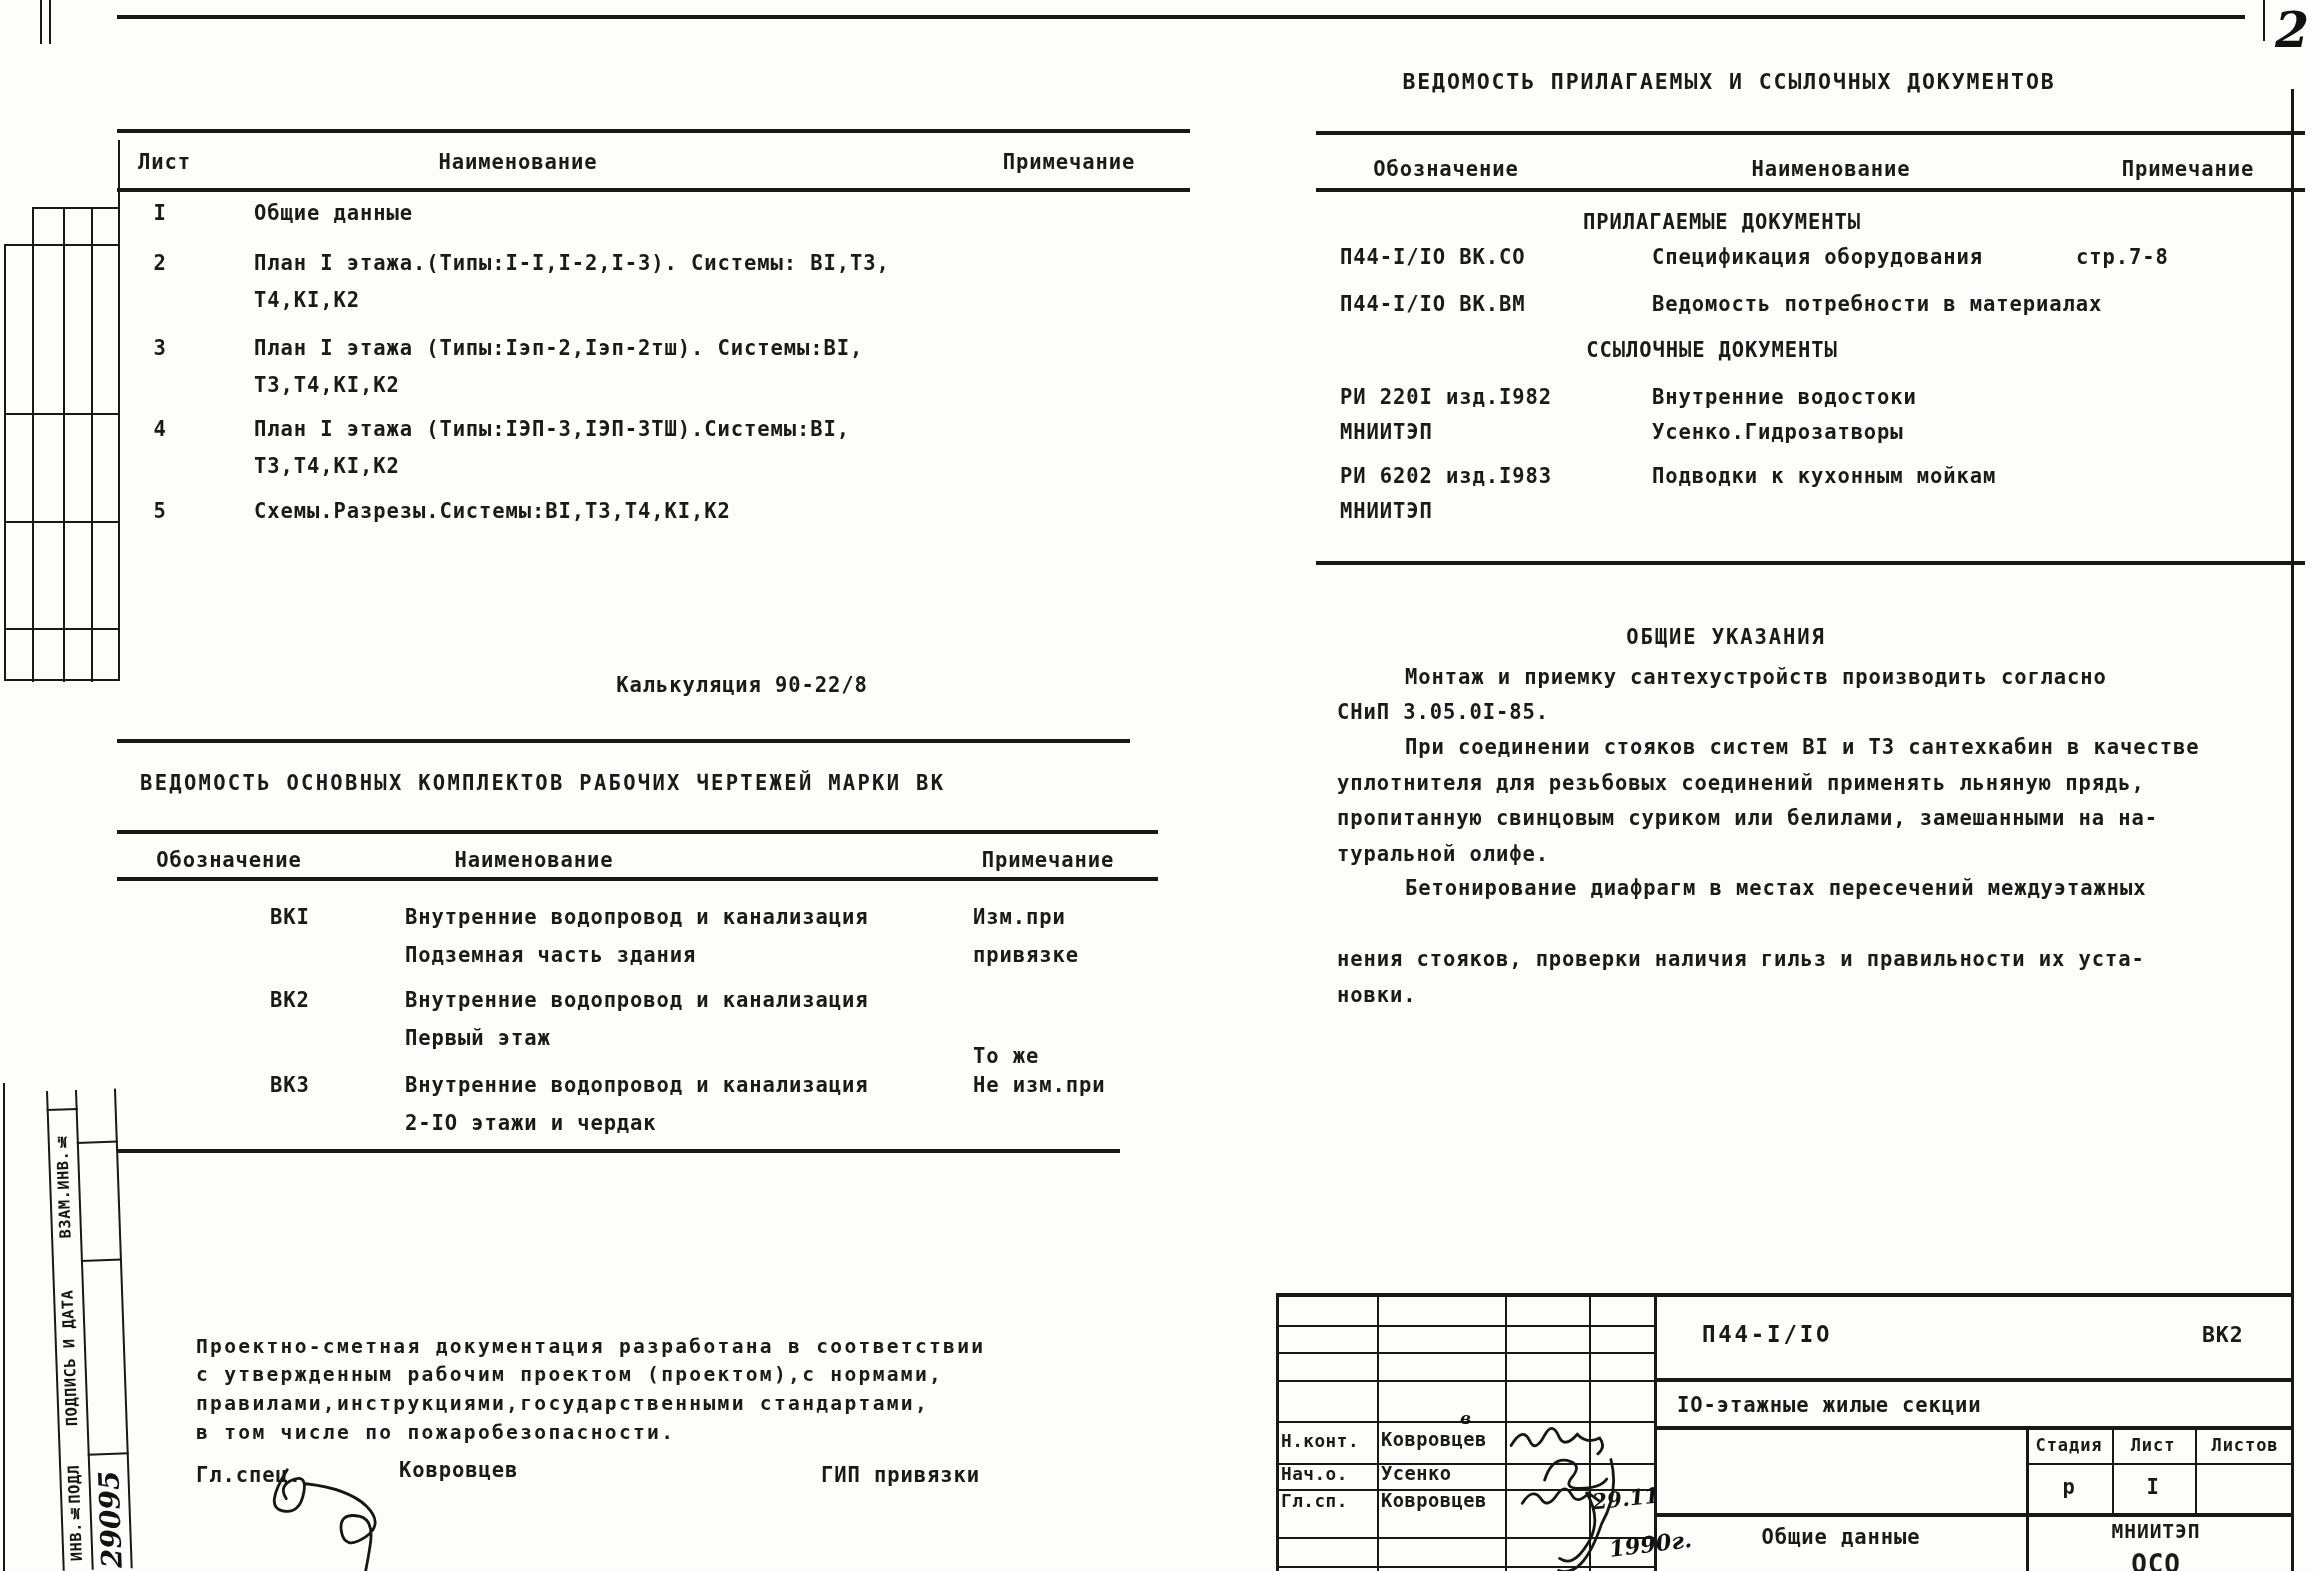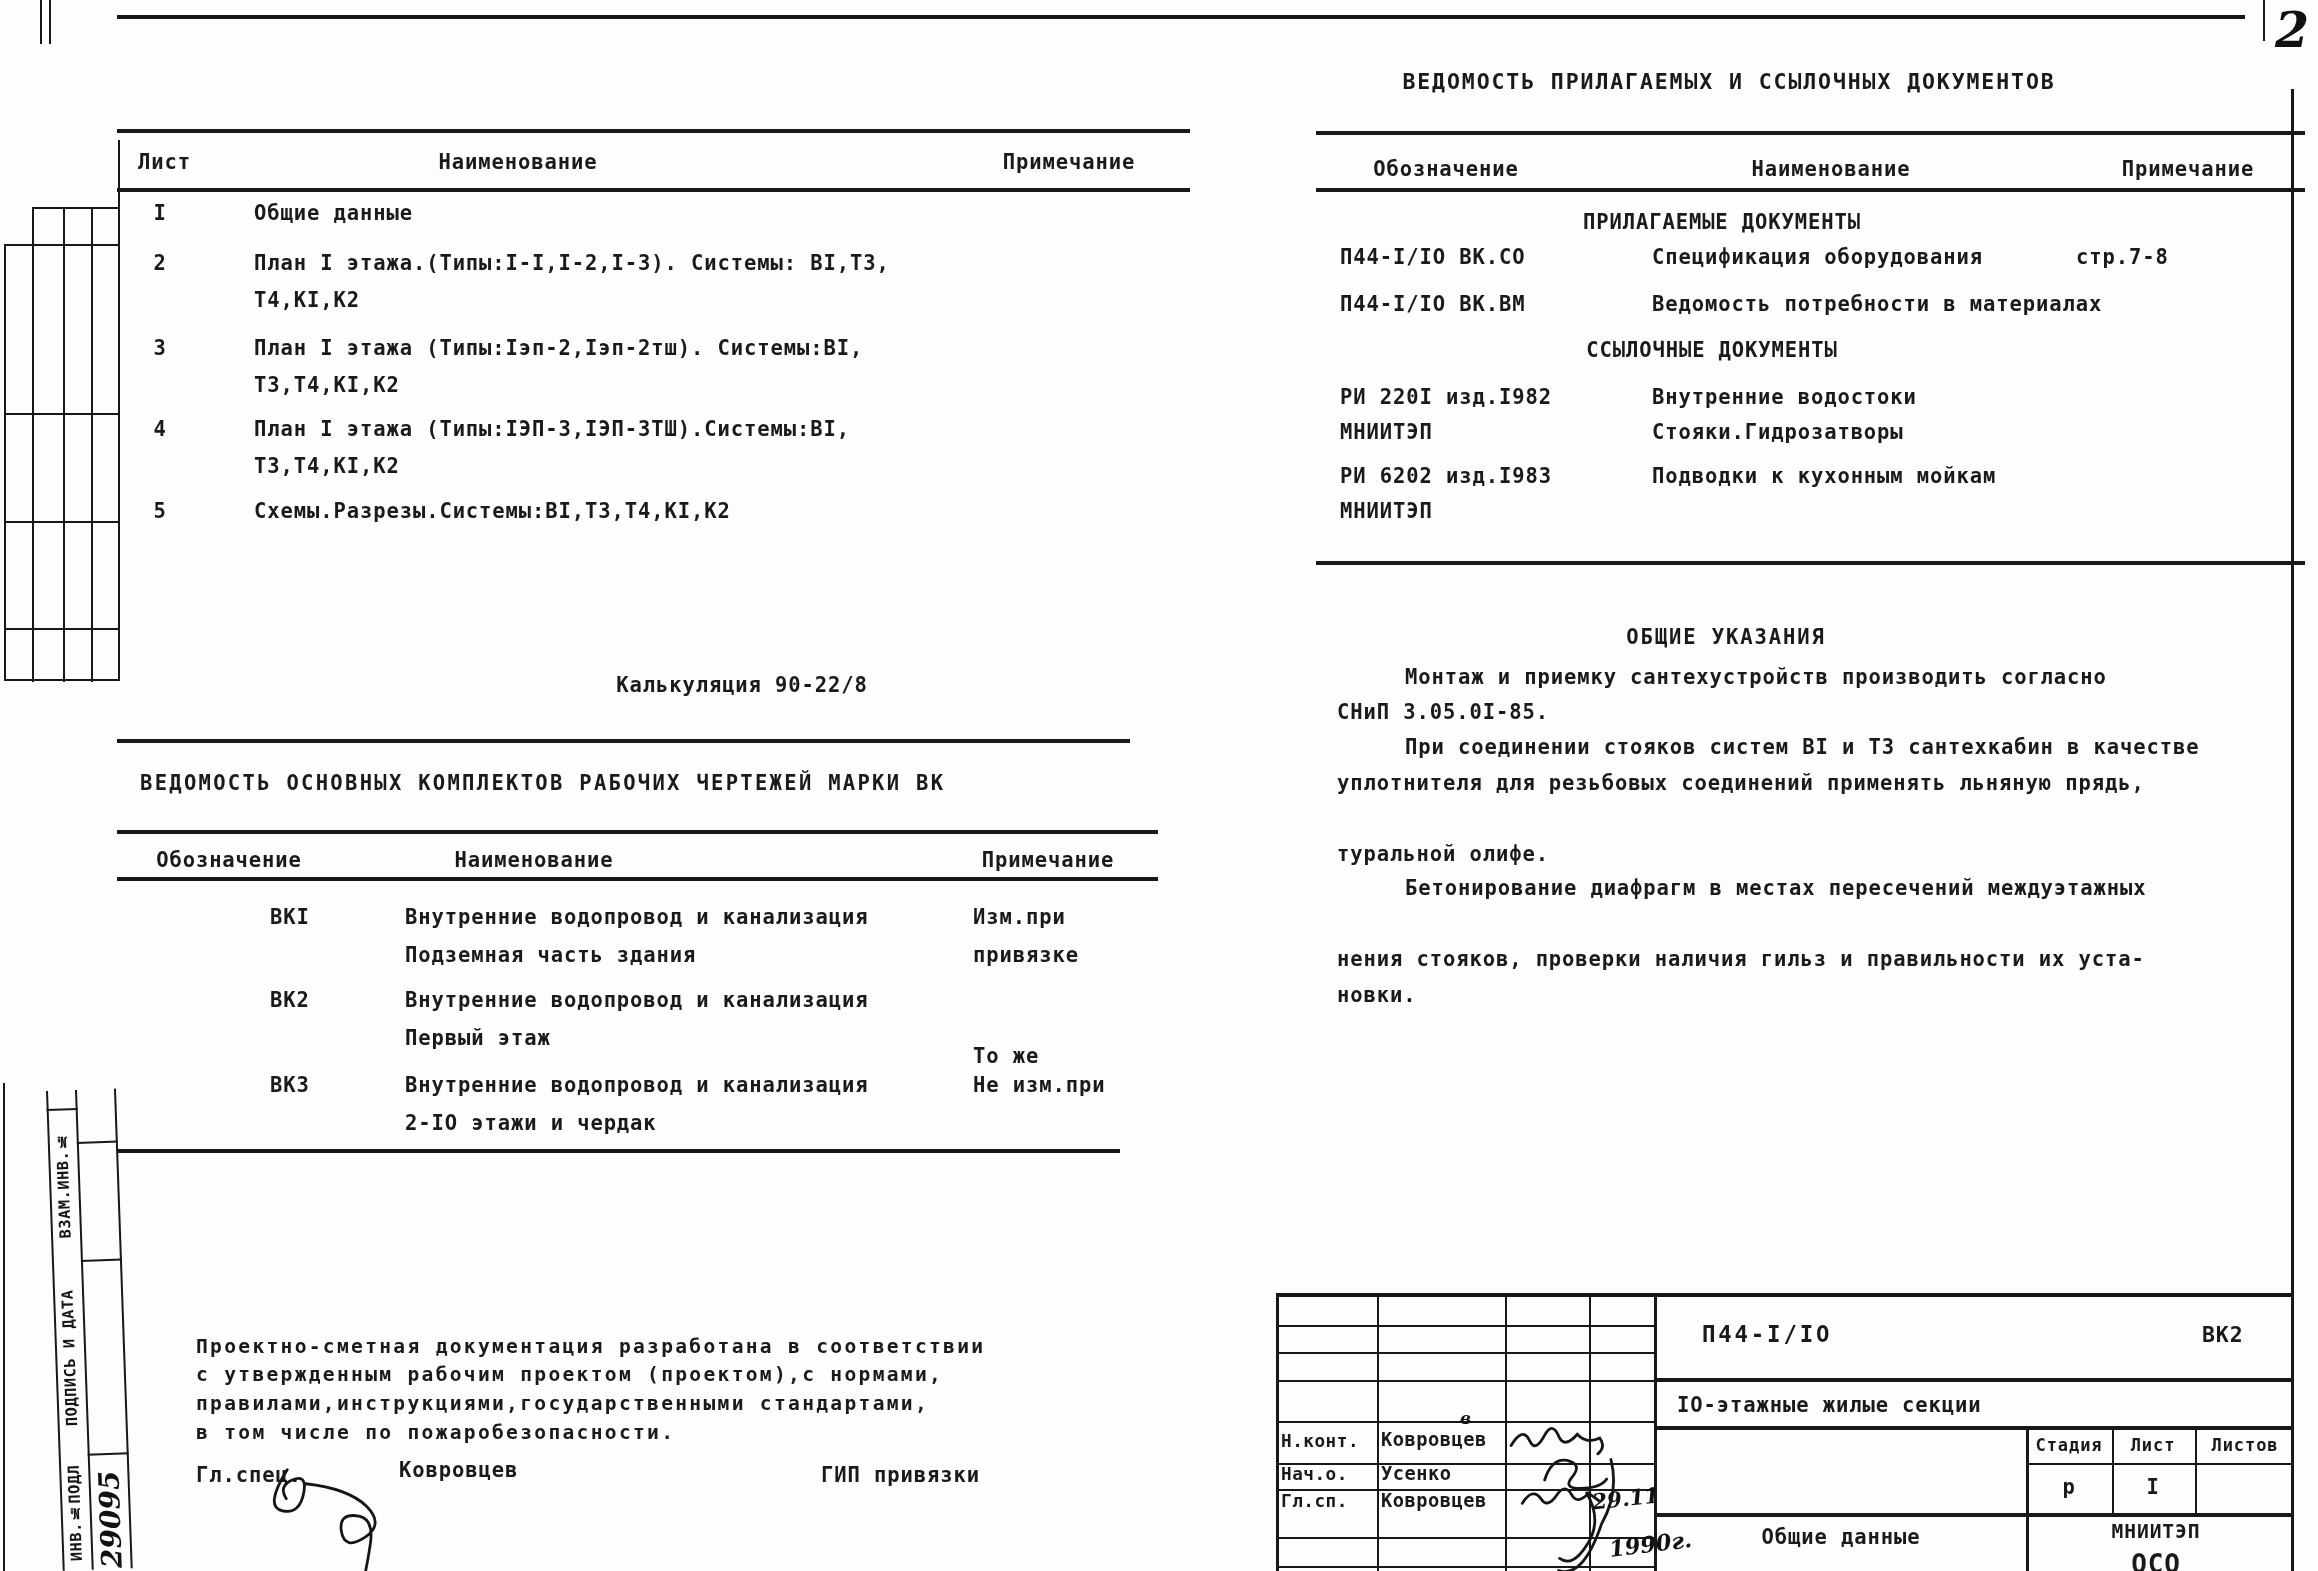--- a/index.html
+++ b/index.html
@@ -143,35 +143,36 @@
   <div class="t body" style="left:2076px;top:245px;">стр.7-8</div>
 
   <div class="t body" style="left:1340px;top:292px;">П44-I/IO ВК.ВМ</div>
   <div class="t body" style="left:1652px;top:292px;">Ведомость потребности в материалах</div>
 
   <div class="t body c" style="left:1712px;top:338px;">ССЫЛОЧНЫЕ ДОКУМЕНТЫ</div>
 
   <div class="t body" style="left:1340px;top:385px;">РИ 220I изд.I982</div>
   <div class="t body" style="left:1652px;top:385px;">Внутренние водостоки</div>
   <div class="t body" style="left:1340px;top:420px;">МНИИТЭП</div>
-  <div class="t body" style="left:1652px;top:420px;">Стояки.Гидрозатворы</div>
+  <div class="t body" style="left:1652px;top:420px;">Усенко.Гидрозатворы</div>
 
   <div class="t body" style="left:1340px;top:464px;">РИ 6202 изд.I983</div>
   <div class="t body" style="left:1652px;top:464px;">Подводки к кухонным мойкам</div>
   <div class="t body" style="left:1340px;top:499px;">МНИИТЭП</div>
 
   <div class="hl thick" style="left:1316px;top:561px;width:989px;"></div>
 
   <div class="t body c" style="left:1726px;top:625px;letter-spacing:1.9px;">ОБЩИЕ УКАЗАНИЯ</div>
 
   <div class="t body" style="left:1405px;top:665px;">Монтаж и приемку сантехустройств производить согласно</div>
   <div class="t body" style="left:1337px;top:700px;">СНиП 3.05.0I-85.</div>
 
   <div class="t body" style="left:1405px;top:735px;">При соединении стояков систем ВI и Т3 сантехкабин в качестве</div>
   <div class="t body" style="left:1337px;top:771px;">уплотнителя для резьбовых соединений применять льняную прядь,</div>
+  <div class="t body" style="left:1337px;top:806px;">пропитанную свинцовым суриком или белилами, замешанными на на-</div>
   <div class="t body" style="left:1337px;top:842px;">туральной олифе.</div>
 
   <div class="t body" style="left:1405px;top:876px;">Бетонирование диафрагм в местах пересечений междуэтажных</div>
   <div class="t body" style="left:1337px;top:947px;">нения стояков, проверки наличия гильз и правильности их уста-</div>
   <div class="t body" style="left:1337px;top:983px;">новки.</div>
 
   <div class="hl thick" style="left:1276px;top:1293px;width:1017px;"></div>
   <div class="vl" style="left:1276px;top:1293px;height:278px;width:2.8px;"></div>
   <div class="vl" style="left:1377px;top:1293px;height:278px;"></div>
   <div class="vl" style="left:1505px;top:1293px;height:278px;"></div>

